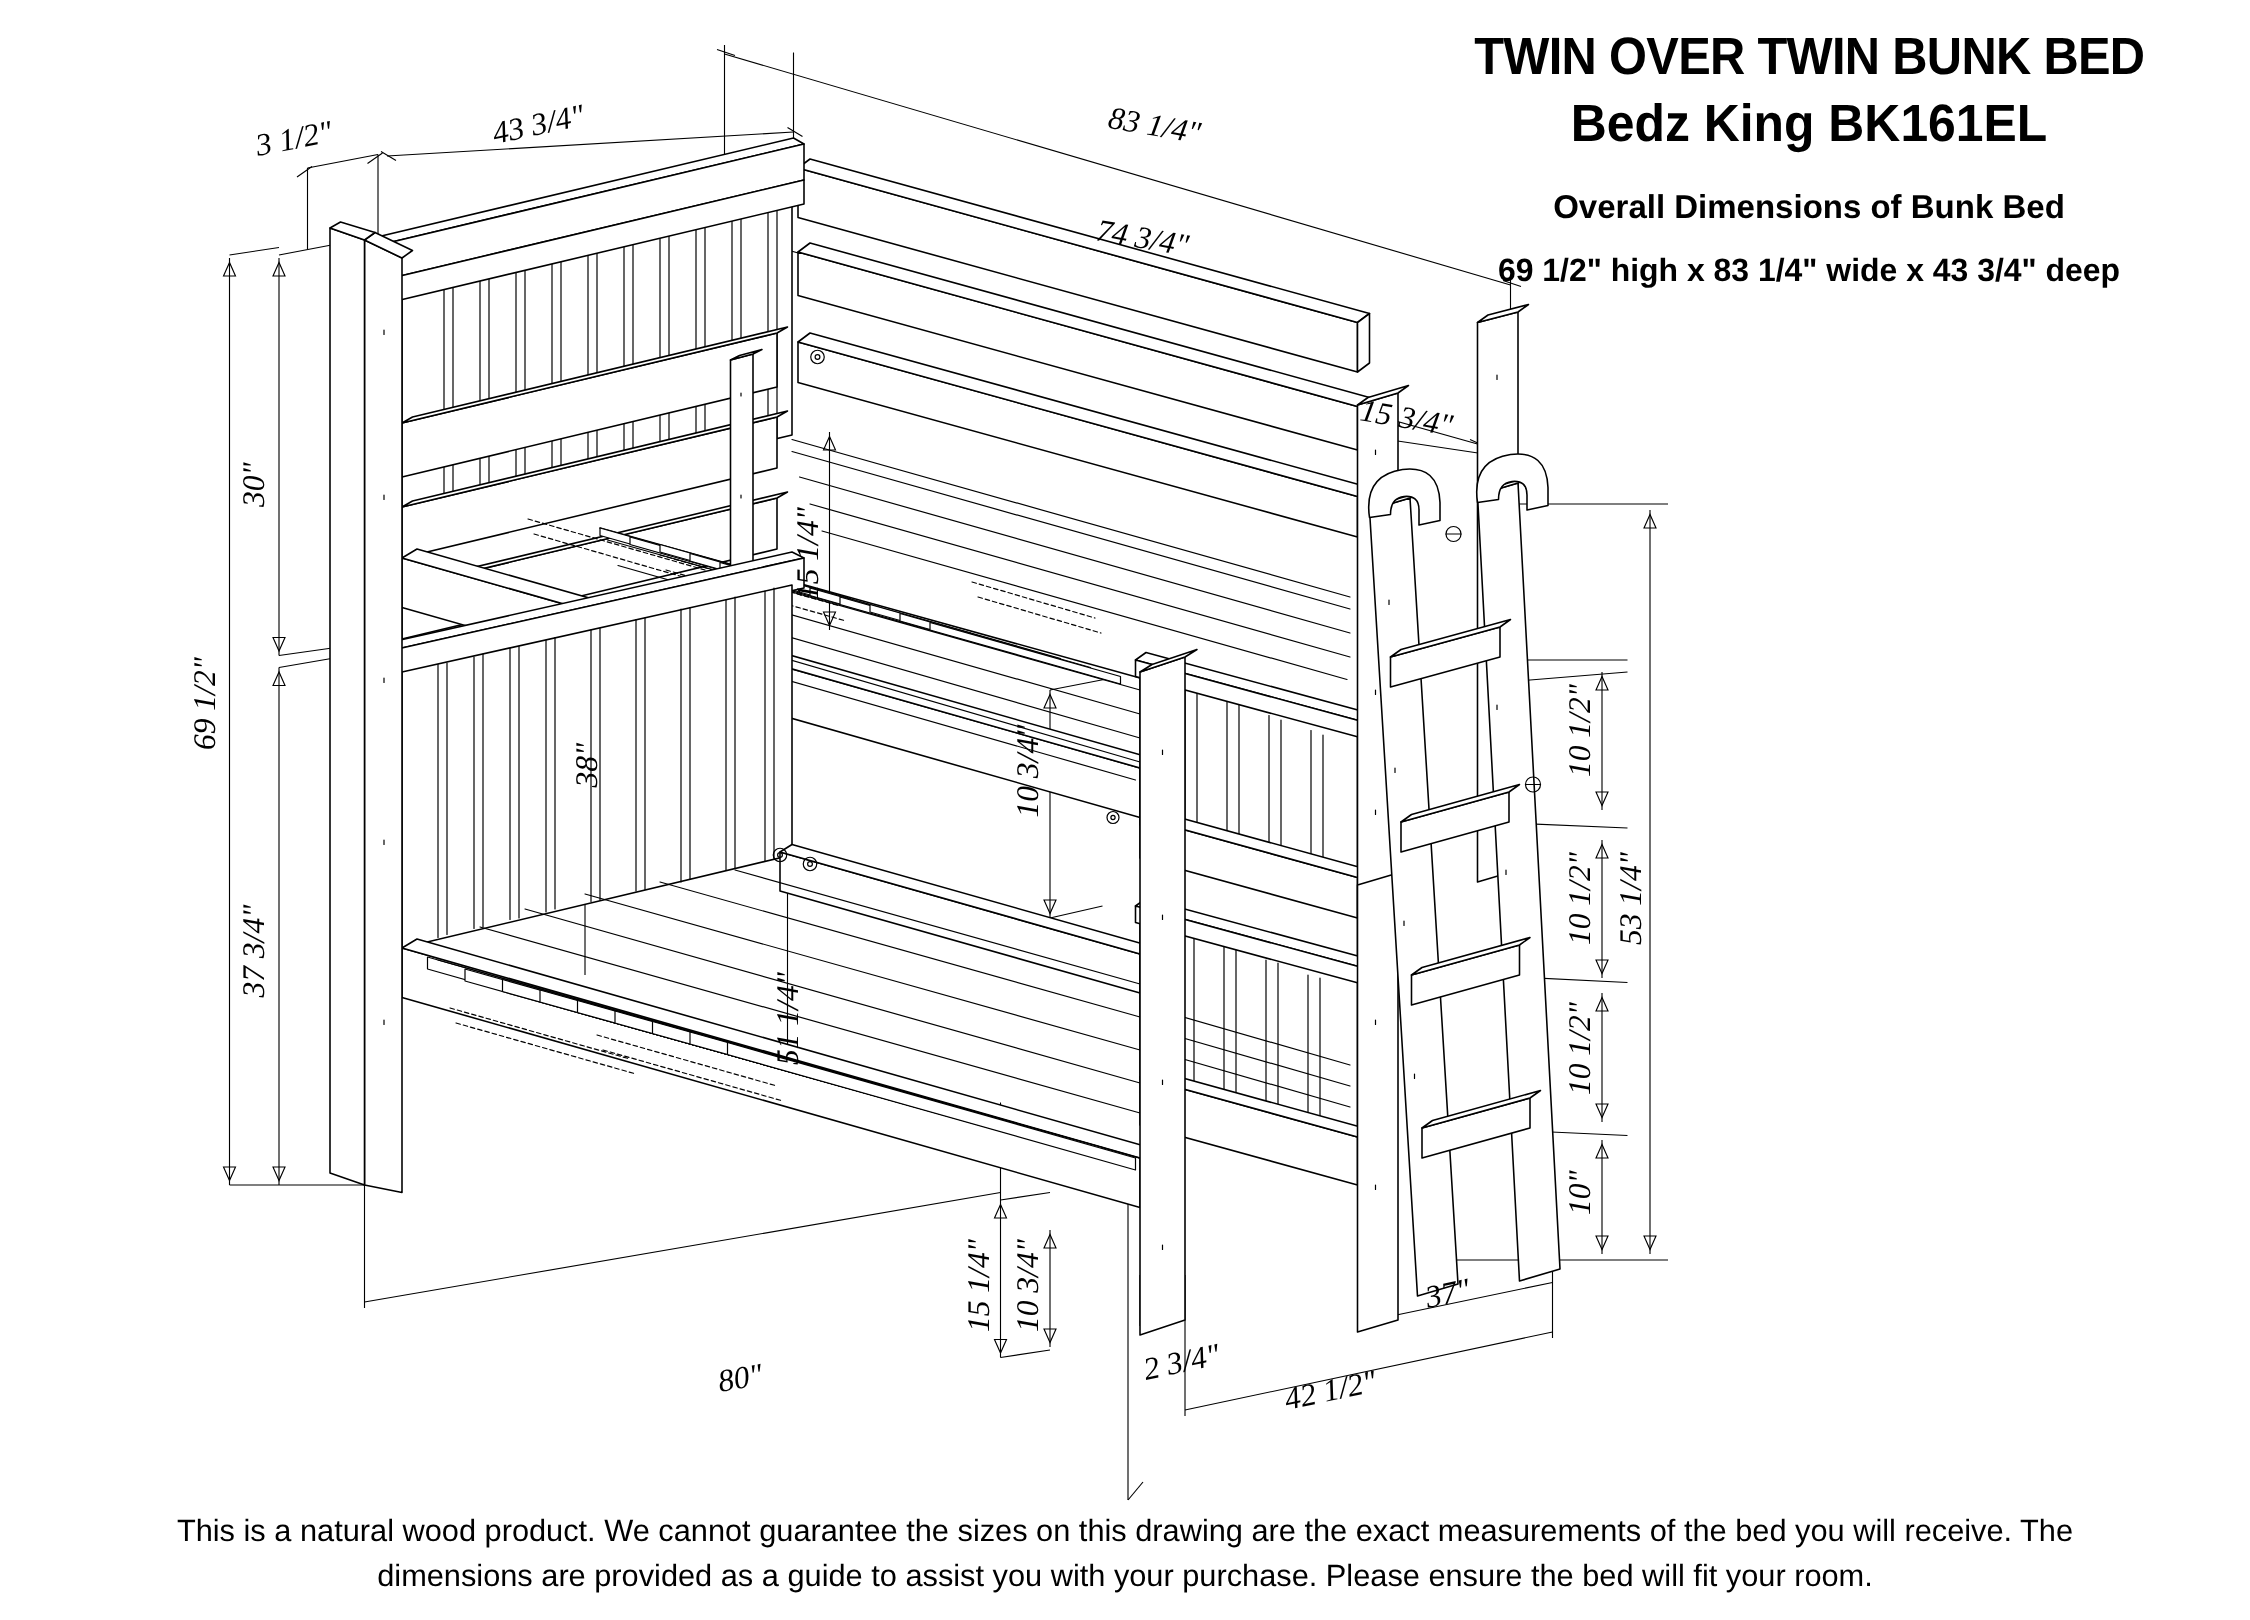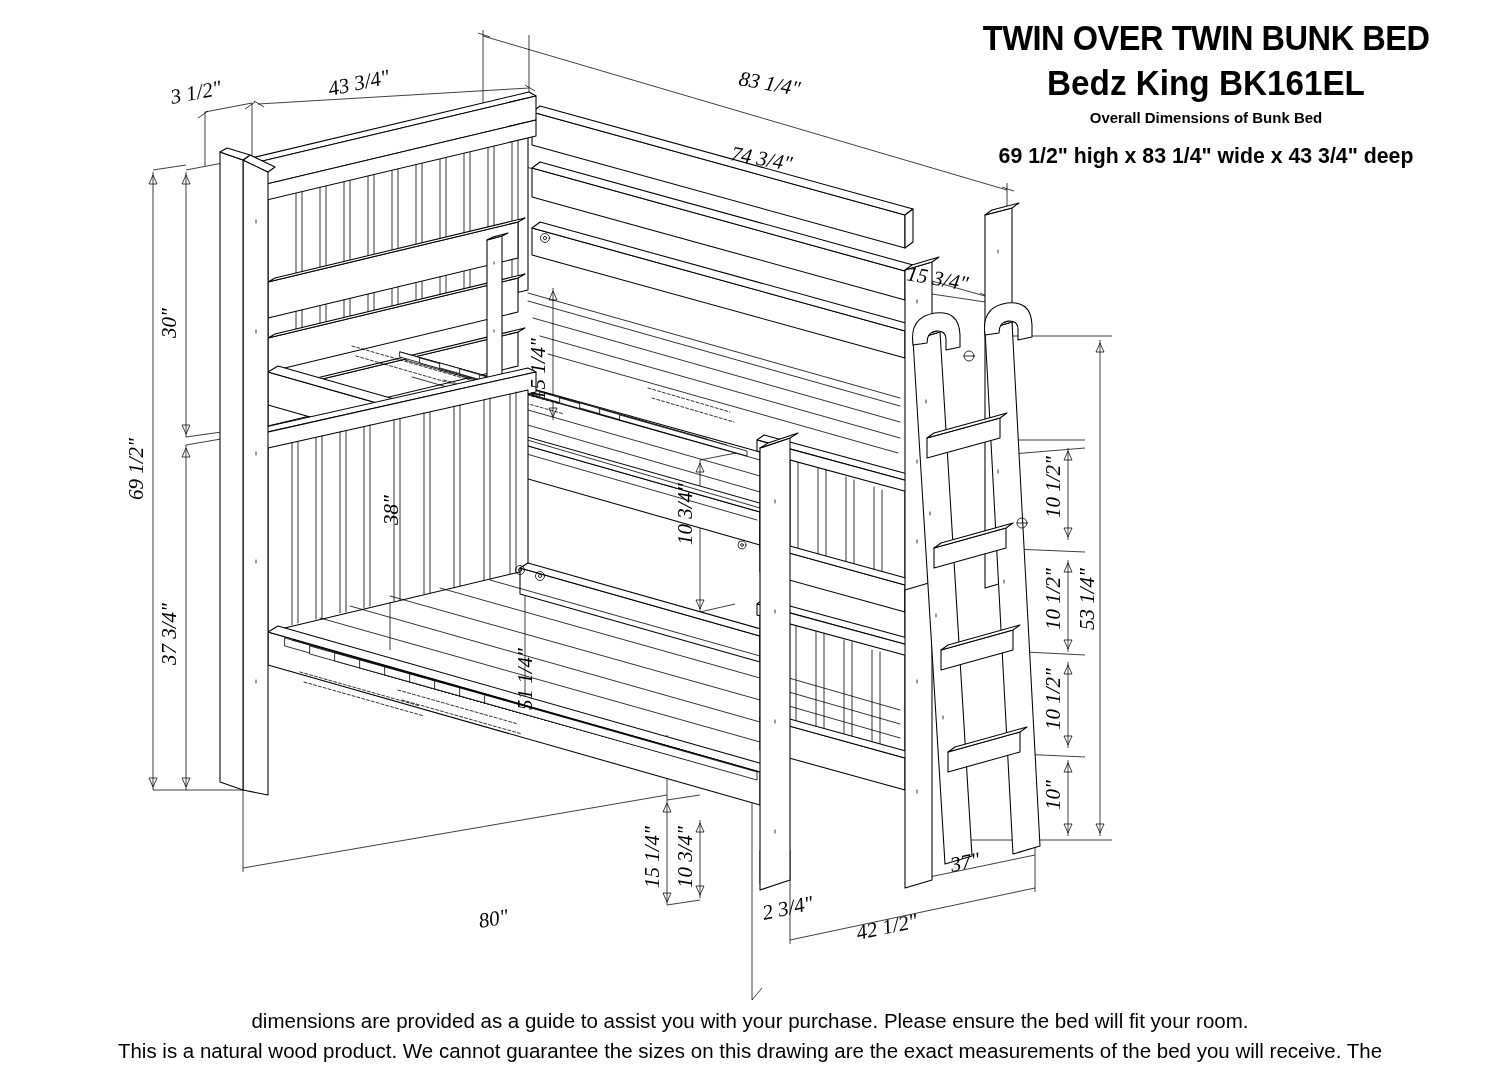--- a/index.html
+++ b/index.html
@@ -13,21 +13,21 @@
   .titleblock{position:absolute;left:966px;top:18px;width:480px;text-align:center;}
   .t-main{
     font-family:"Liberation Sans", sans-serif;
     font-weight:bold;font-size:35px;letter-spacing:-0.5px;
     line-height:1.12;white-space:nowrap;transform:scaleX(.93);transform-origin:center;
   }
   .t-model{
     font-weight:bold;font-size:35px;line-height:1.5;white-space:nowrap;
     transform:scaleX(.95);transform-origin:center;
   }
-  .t-sub{font-weight:bold;font-size:15px;line-height:1.05;white-space:nowrap;}
+  .t-sub{font-weight:bold;font-size:22px;line-height:1.05;margin-top:16px;white-space:nowrap;}
   .t-dims{font-weight:bold;font-size:21.5px;line-height:1.05;margin-top:20px;white-space:nowrap;
           transform:scaleX(.99);transform-origin:center;}
 
   
   .footer{
     position:absolute;left:0;top:1006px;width:1500px;text-align:center;
     font-size:20.5px;line-height:1.45;font-weight:400;
   }
   .footer div{white-space:nowrap;}
 
@@ -531,17 +531,17 @@
   </svg>
 
   <div class="titleblock">
     <div class="t-main">TWIN OVER TWIN BUNK BED</div>
     <div class="t-model">Bedz King BK161EL</div>
     <div class="t-sub">Overall Dimensions of Bunk Bed</div>
     <div class="t-dims">69 1/2" high x 83 1/4" wide x 43 3/4" deep</div>
   </div>
 
   <div class="footer">
+    <div>This is a natural wood product. We cannot guarantee the sizes on this drawing are the exact measurements of the bed you will receive. The</div>
     <div>dimensions are provided as a guide to assist you with your purchase. Please ensure the bed will fit your room.</div>
-    <div>This is a natural wood product. We cannot guarantee the sizes on this drawing are the exact measurements of the bed you will receive. The</div>
   </div>
 
 </div>
 
 </body></html>

